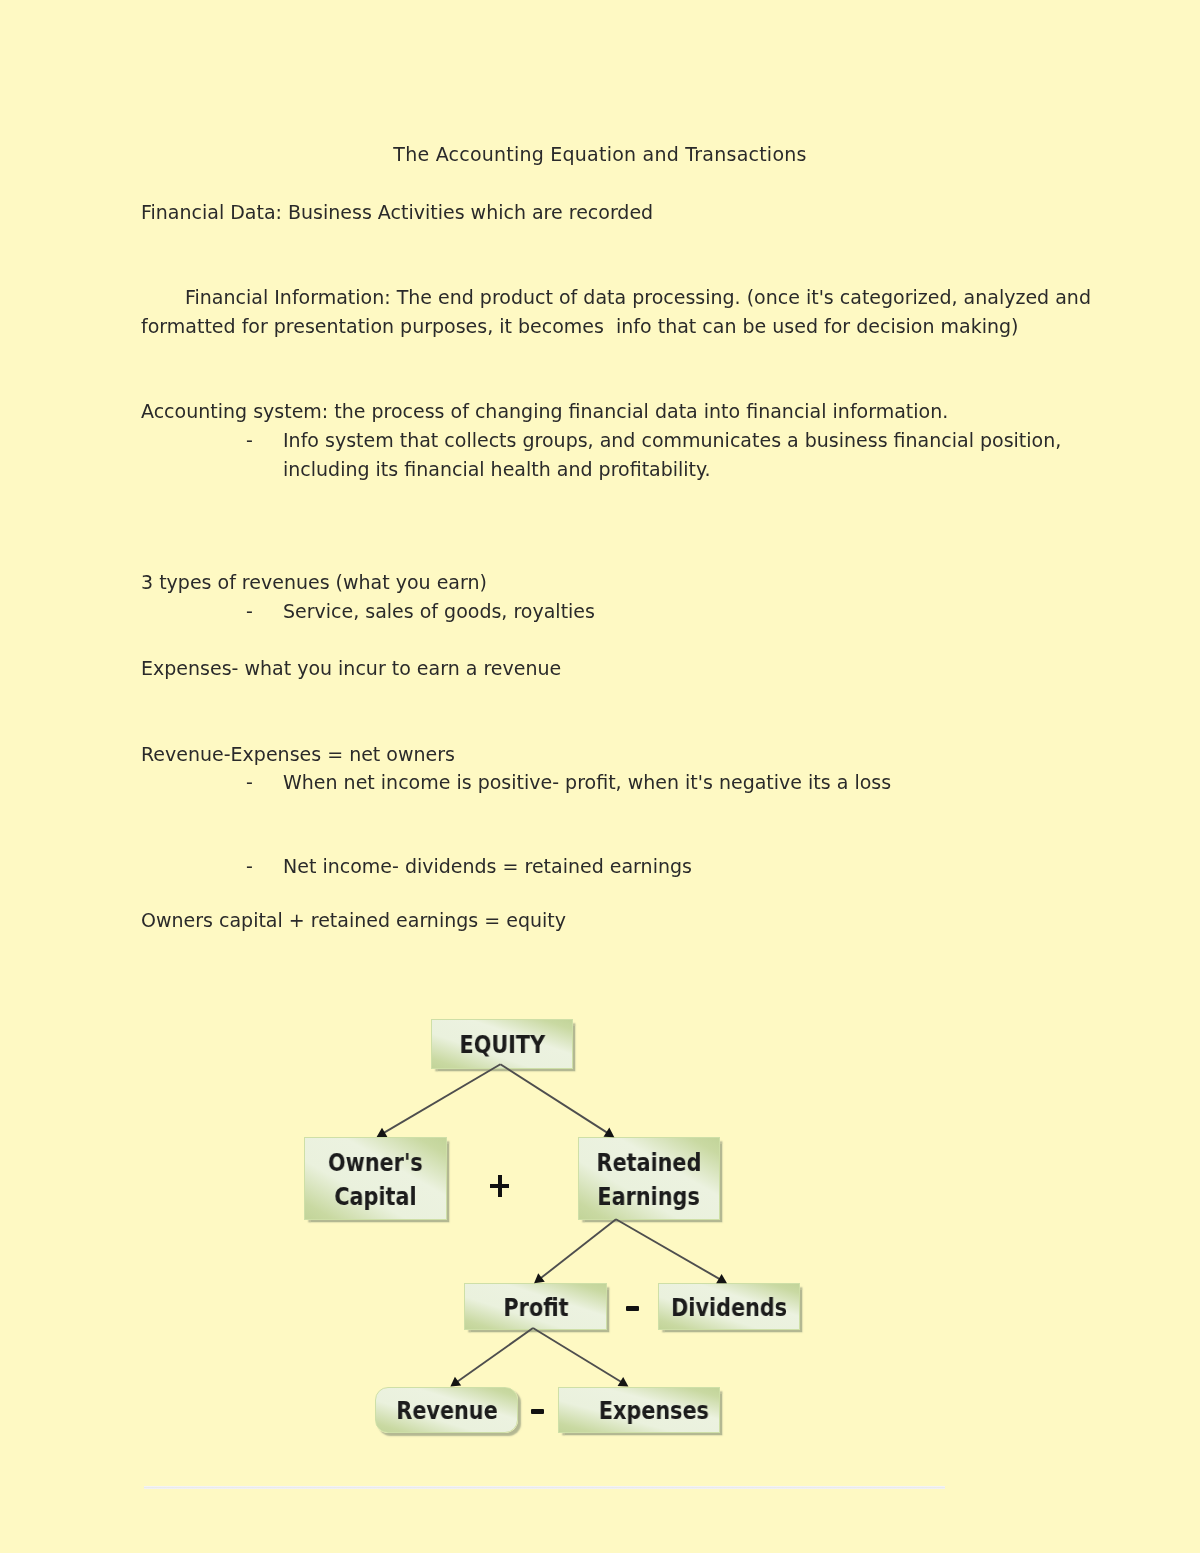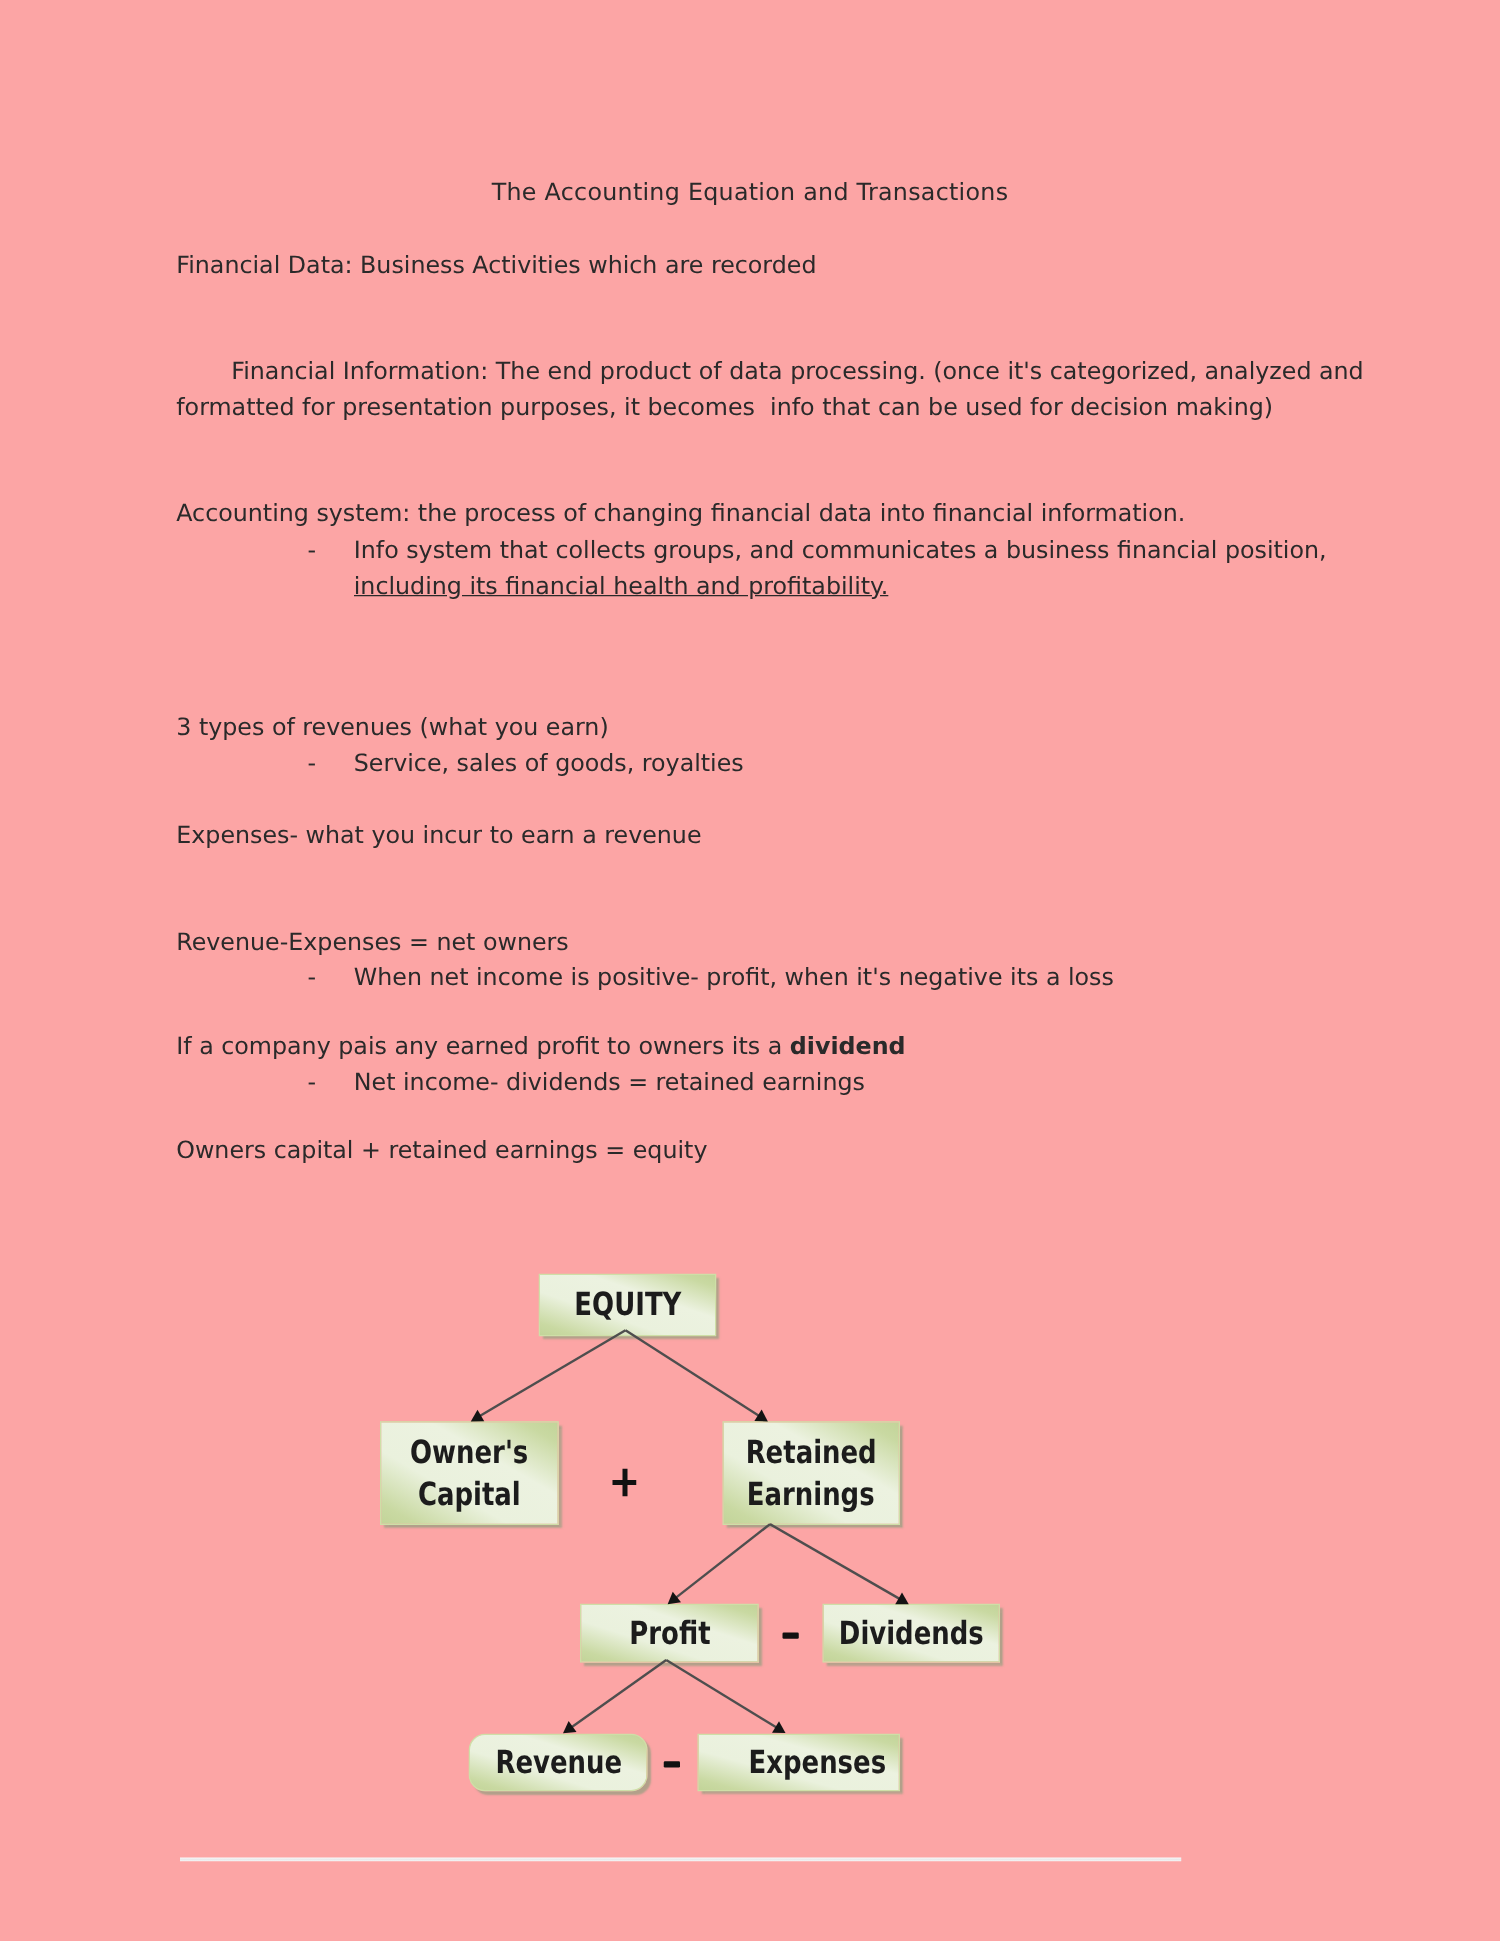--- a/index.html
+++ b/index.html
@@ -1,18 +1,18 @@
 <!DOCTYPE html>
 <html><head>
 <meta charset="utf-8">
 <style>
   html,body{margin:0;padding:0;}
   body{width:1200px;height:1553px;background:#ffffff;-webkit-font-smoothing:antialiased;
        font-family:"DejaVu Sans",sans-serif;}
-  .page{position:relative;width:1200px;height:1553px;overflow:hidden;background:#fca5a5;}
+  .page{position:relative;width:1200px;height:1553px;overflow:hidden;background:#fef9c3;}
 
   
   .txt{position:absolute;will-change:transform;font-size:19px;line-height:19px;color:#2a2a2a;white-space:pre;}
   .title{left:0;width:1200px;text-align:center;letter-spacing:0.23px;}
 
   
   #diagram{position:absolute;left:0;top:0;width:1200px;height:1553px;}
   .node{position:absolute;box-sizing:border-box;
         display:flex;flex-direction:column;align-items:center;justify-content:center;
         font-family:"DejaVu Sans",sans-serif;font-stretch:condensed;
@@ -33,33 +33,32 @@
   <div class="txt title" style="top:145px;">The Accounting Equation and Transactions</div>
 
   <div class="txt" style="left:141px;top:203px;">Financial Data: Business Activities which are recorded</div>
 
   <div class="txt" style="left:141px;top:288px;margin-left:44px;">Financial Information: The end product of data processing. (once it's categorized, analyzed and</div>
   <div class="txt" style="left:141px;top:317px;">formatted for presentation purposes, it becomes  info that can be used for decision making)</div>
 
   <div class="txt" style="left:141px;top:402px;">Accounting system: the process of changing financial data into financial information.</div>
   <div class="txt" style="left:246px;top:431px;">-</div>
   <div class="txt" style="left:283px;top:431px;">Info system that collects groups, and communicates a business financial position,</div>
-  <div class="txt" style="left:283px;top:460px;text-decoration:underline;">including its financial health and profitability.</div>
+  <div class="txt" style="left:283px;top:460px;">including its financial health and profitability.</div>
 
   <div class="txt" style="left:141px;top:573px;">3 types of revenues (what you earn)</div>
   <div class="txt" style="left:246px;top:602px;">-</div>
   <div class="txt" style="left:283px;top:602px;">Service, sales of goods, royalties</div>
 
   <div class="txt" style="left:141px;top:659px;">Expenses- what you incur to earn a revenue</div>
 
   <div class="txt" style="left:141px;top:745px;">Revenue-Expenses = net owners</div>
   <div class="txt" style="left:246px;top:773px;">-</div>
   <div class="txt" style="left:283px;top:773px;">When net income is positive- profit, when it's negative its a loss</div>
 
-  <div class="txt" style="left:141px;top:828px;"><span>If a company pais any earned profit to owners its a </span><b>dividend</b></div>
   <div class="txt" style="left:246px;top:857px;">-</div>
   <div class="txt" style="left:283px;top:857px;">Net income- dividends = retained earnings</div>
 
   <div class="txt" style="left:141px;top:911px;">Owners capital + retained earnings = equity</div>
 
   <div id="diagram">
 
     <svg width="1200" height="1553" viewBox="0 0 1200 1553" style="position:absolute;left:0;top:0;z-index:5;">
       <g fill="none" stroke="#4e4e4e" stroke-width="1.9">
         <path d="M500.4 1064.2L380.8 1134.6"></path>

